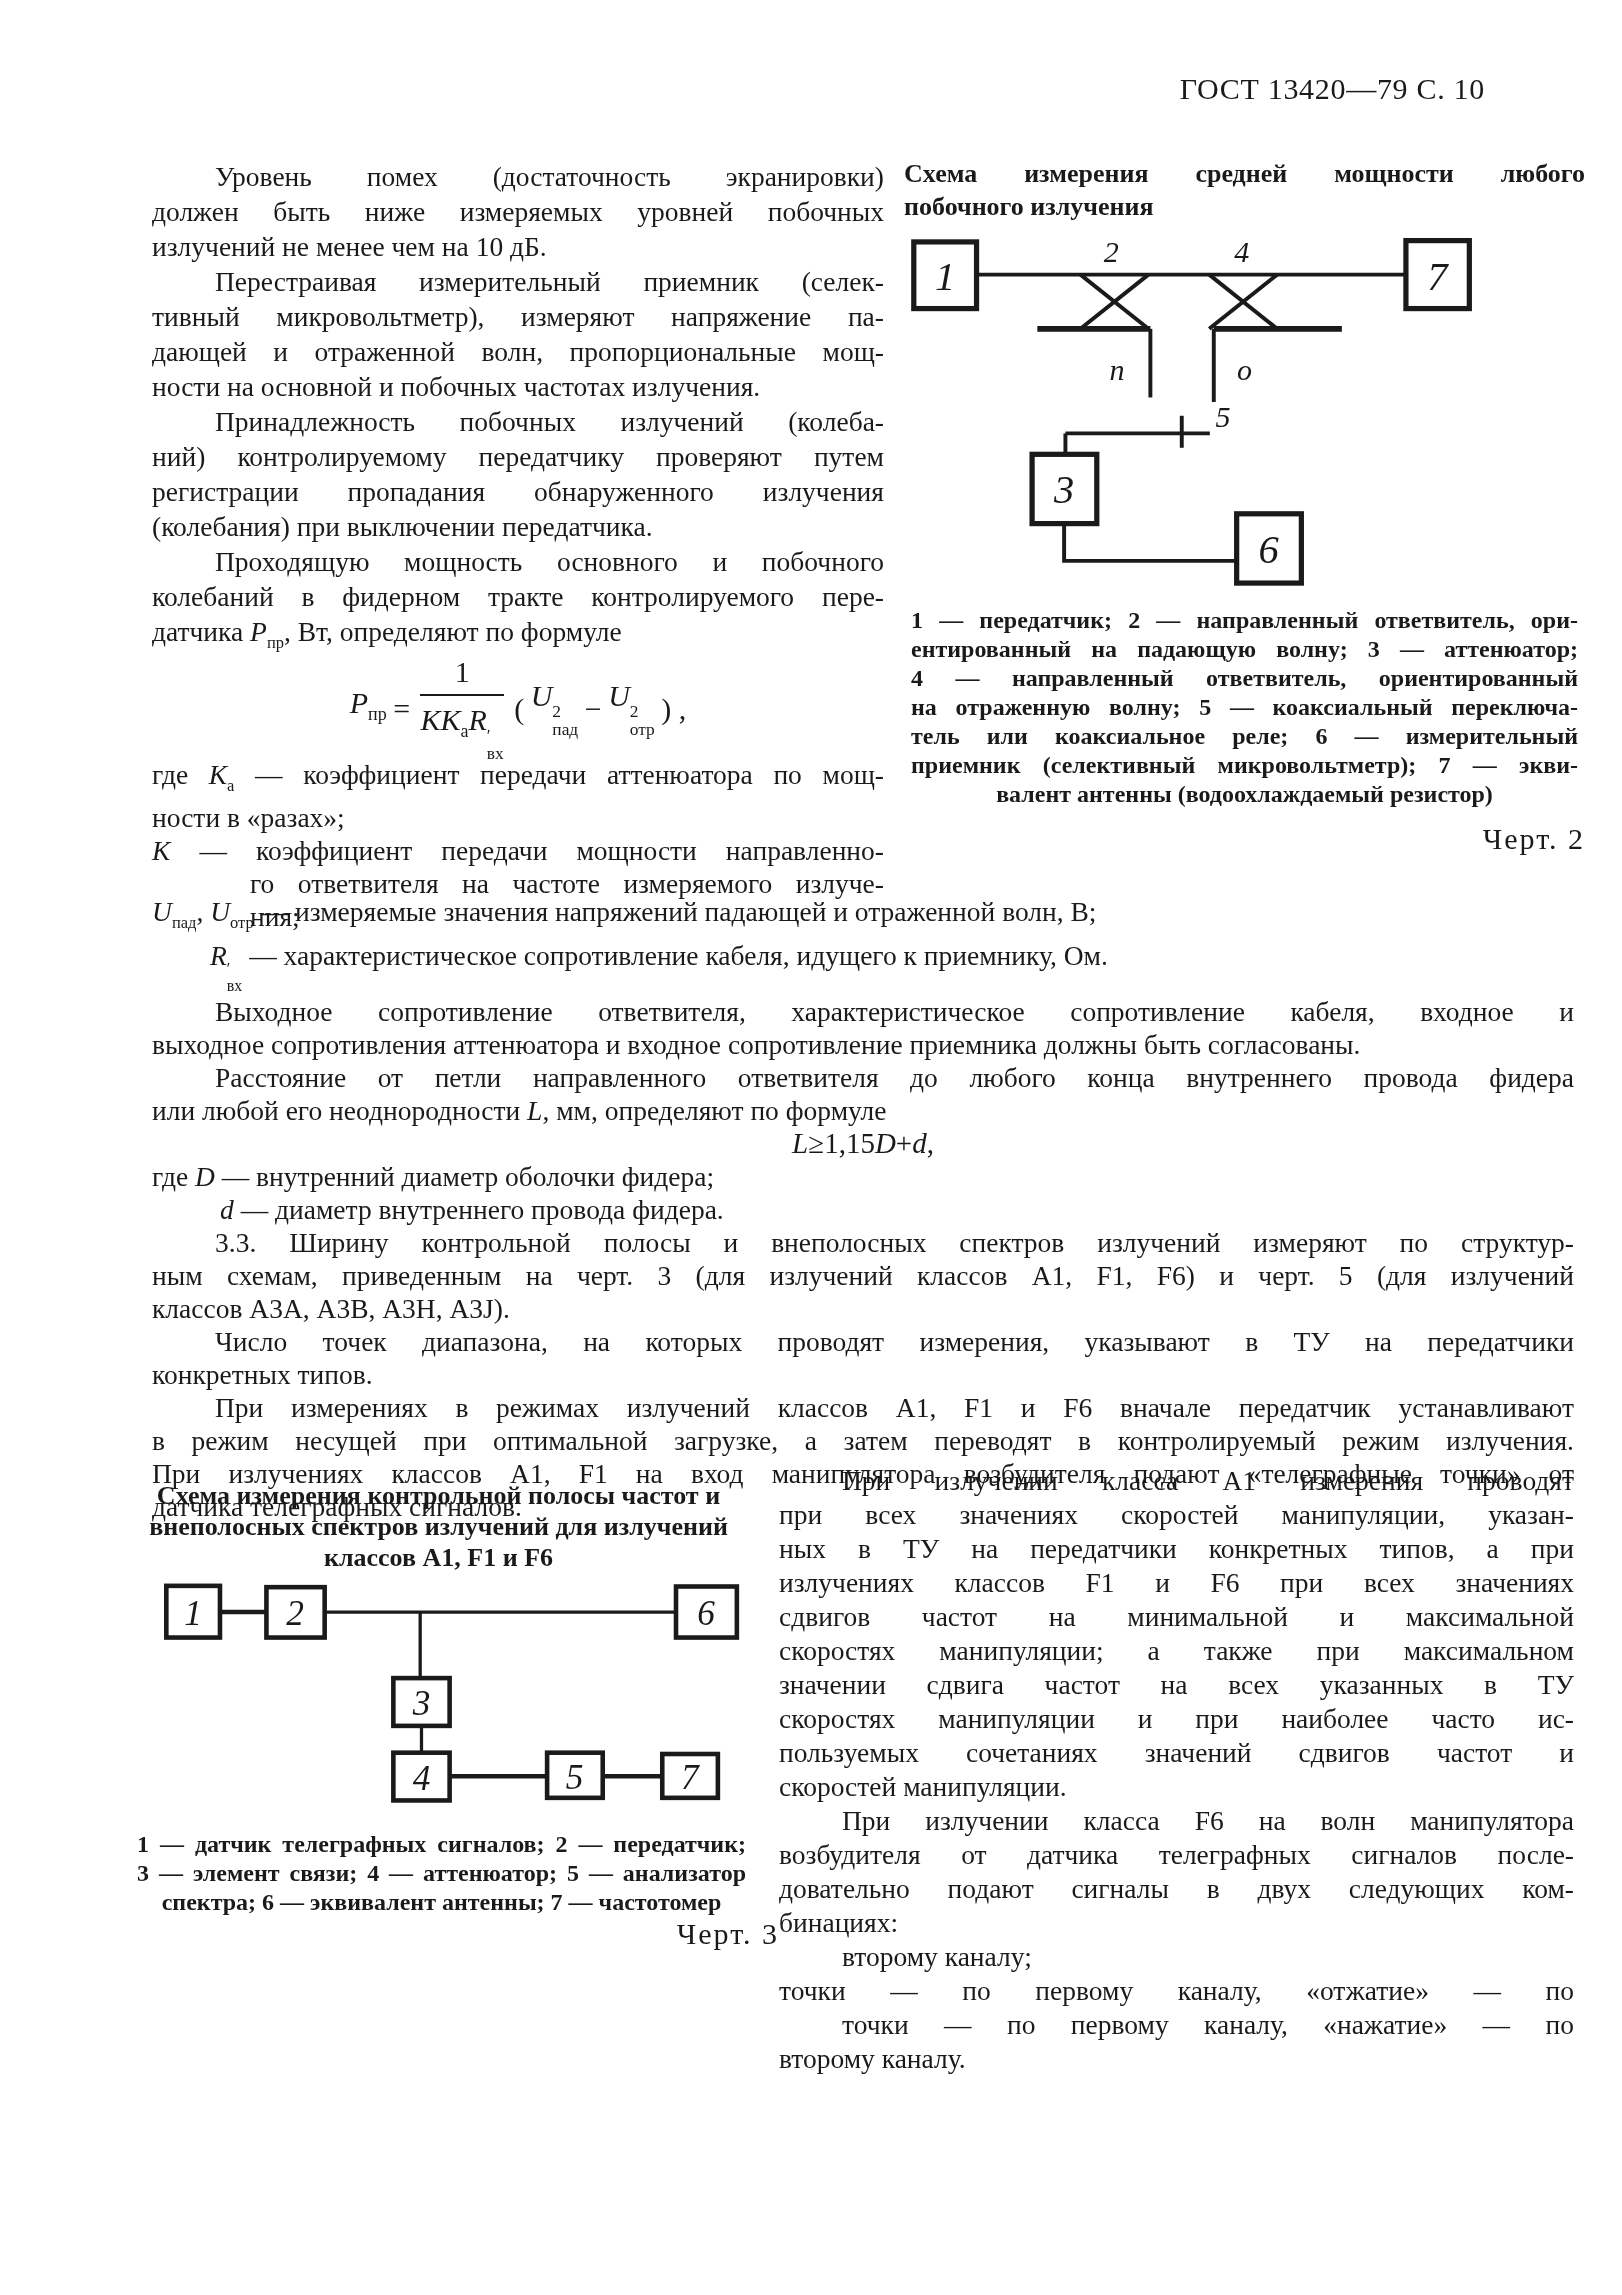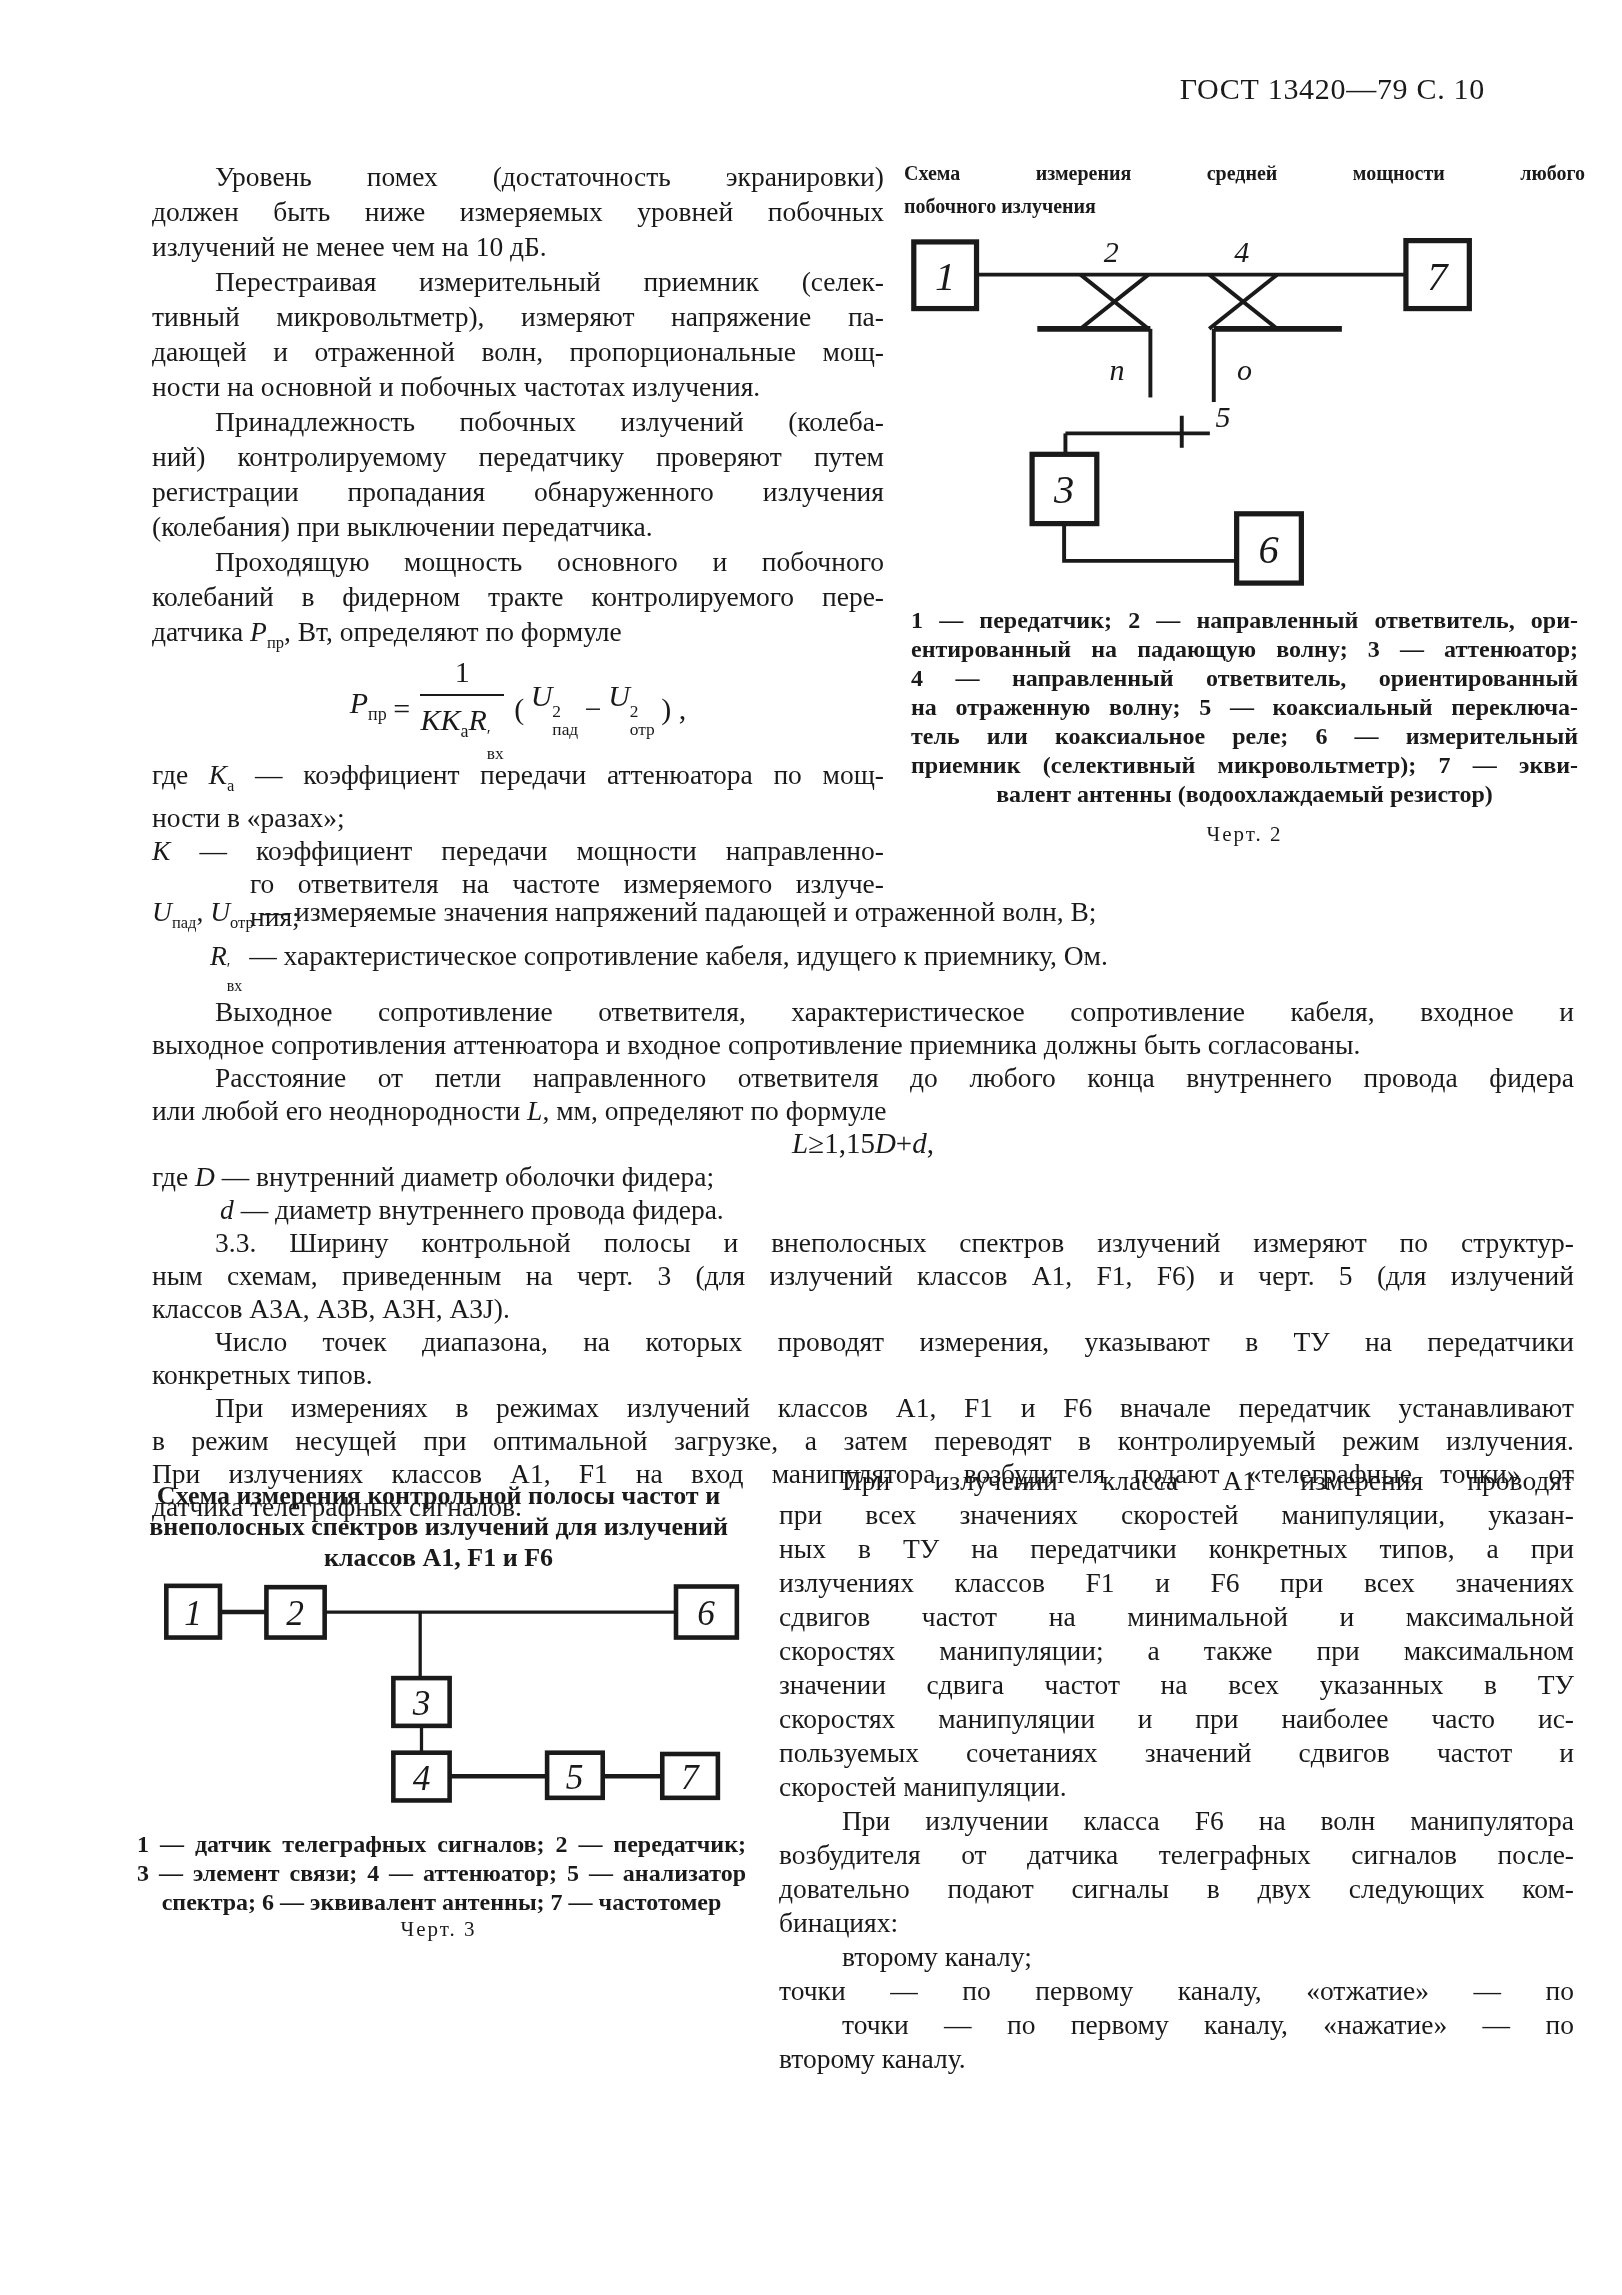--- a/index.html
+++ b/index.html
@@ -12,22 +12,22 @@
   .nolast .tl.last{text-align-last:justify;}
   .ind .tl:first-child{text-indent:63px;}
   .cap .tl{text-align:justify;text-align-last:justify;}
   .cap .tl.last{text-align-last:center;}
   .ctr .tl{text-align:center;text-align-last:center;}
   
   .body-l{font-size:27.5px;line-height:35px;}
   .body-m{font-size:27.5px;line-height:33px;}
   .body-r{font-size:27.5px;line-height:34px;margin-top:18px;}
   .capfont{font-size:24px;line-height:29px;font-weight:bold;}
-  .figtitle{font-size:20px;line-height:33px;font-weight:700;text-align:center;}
-  .figlabel{font-size:21px;text-align:center;letter-spacing:2px;}
+  .figtitle{font-size:26px;line-height:33px;font-weight:700;text-align:center;}
+  .figlabel{font-size:30px;text-align:right;letter-spacing:2px;}
   .header{font-size:30px;font-weight:400;text-align:right;letter-spacing:0.7px;}
   
   .row{display:block;}
   .jrow{text-align:justify;text-align-last:justify;}
   .lrow{text-align:left;}
   .crow{text-align:center;text-align-last:center;}
   .iv{font-style:italic;}
   sub.f-sub{font-size:0.6em;}
   .stk{display:inline-flex;flex-direction:column;align-items:flex-start;
        font-size:0.58em;line-height:1.05;vertical-align:-0.62em;}

